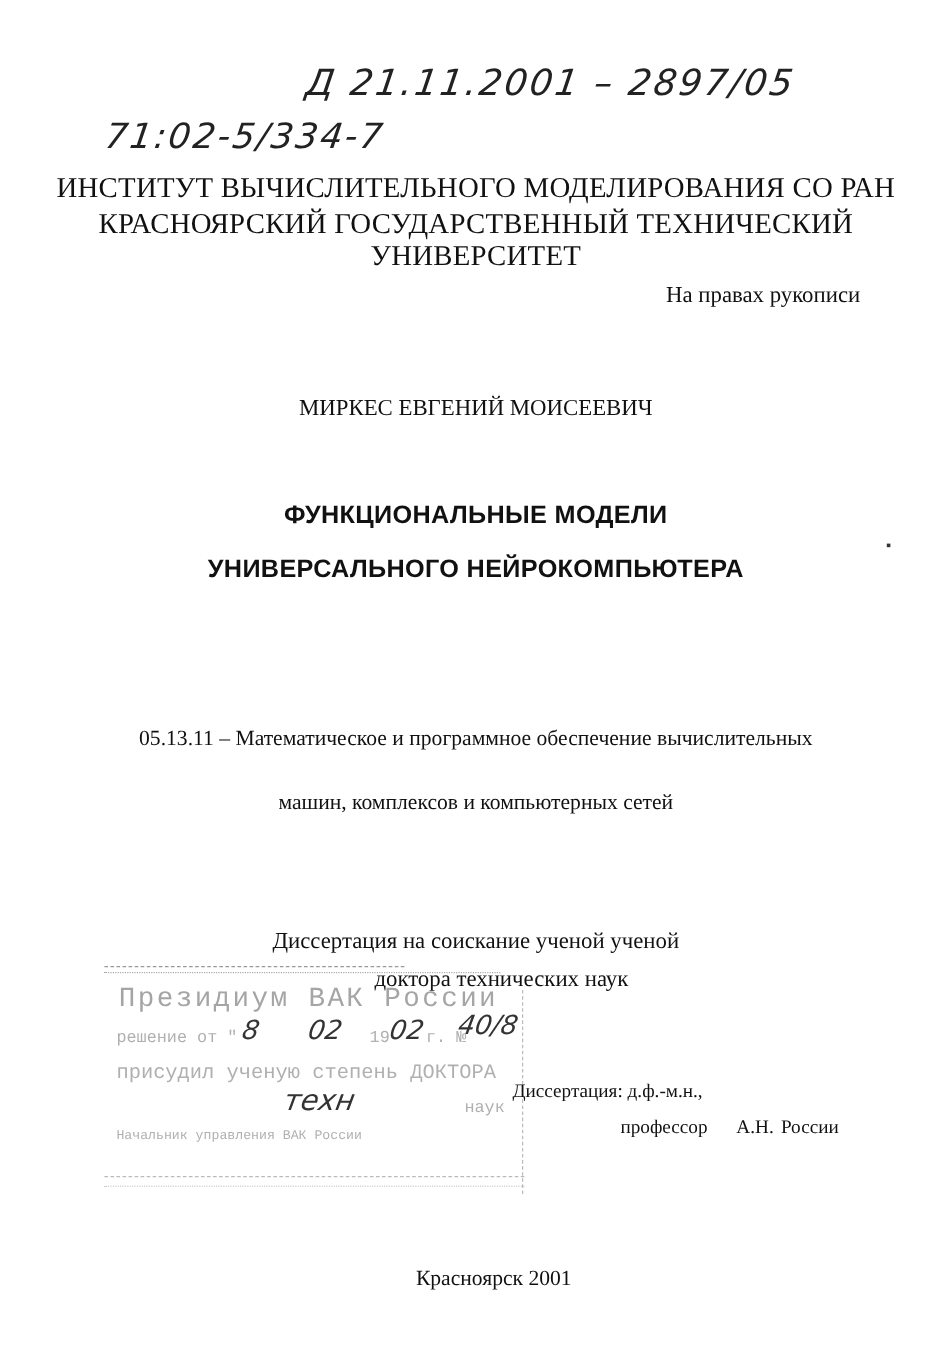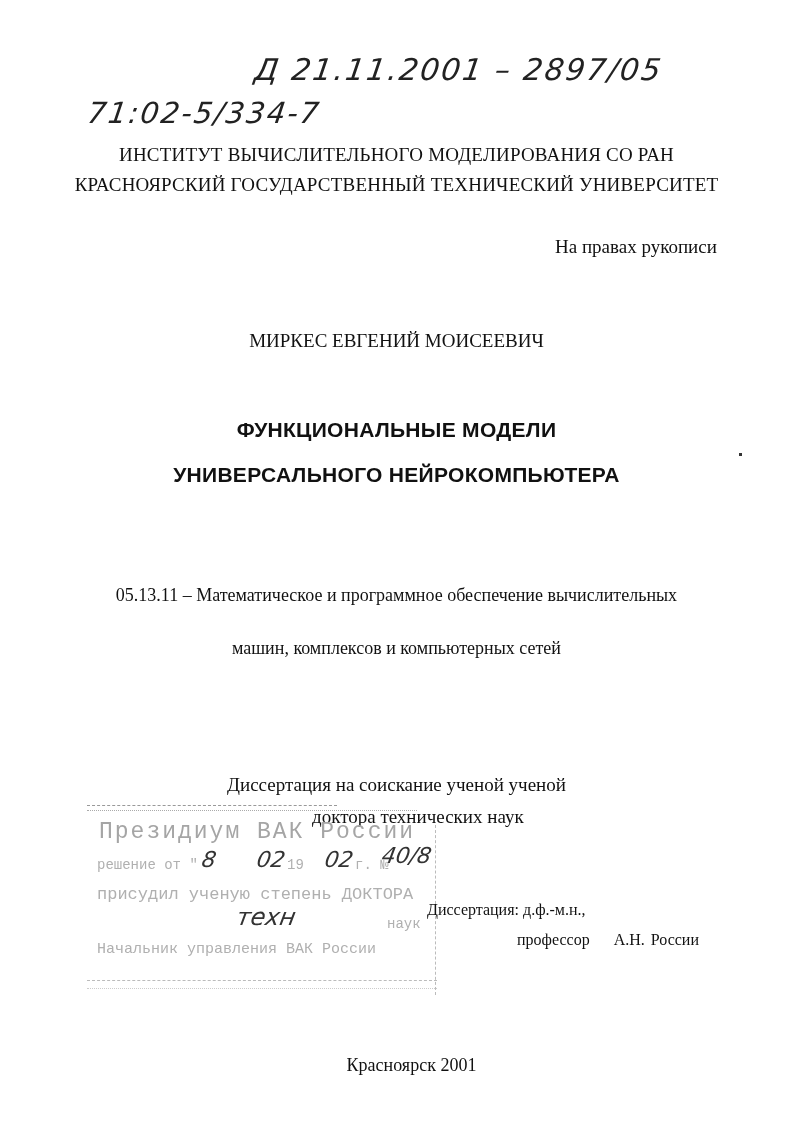--- a/index.html
+++ b/index.html
@@ -2,25 +2,25 @@
 <html><head>
   <meta charset="utf-8">
   <style>
     html, body { margin: 0; padding: 0; background: #ffffff; }
     body { width: 793px; height: 1122px; position: relative; overflow: hidden; color: #111; font-family: "Liberation Serif", serif; }
     .abs { position: absolute; }
     .hand { font-family: "DejaVu Sans", sans-serif; font-style: italic; color: #222; letter-spacing: 2px; transform: skewX(-8deg); }
     .hand1 { left: 255px; top: 52px; font-size: 30px; }
     .hand2 { left: 88px; top: 96px; font-size: 29px; }
     .center { left: 0; width: 793px; text-align: center; }
-    .inst { font-size: 19px; letter-spacing: 0.2px; }
+    .inst { font-size: 24px; letter-spacing: 0.2px; }
     .right-note { left: 555px; top: 236px; font-size: 19px; text-align: center; }
     .author { top: 330px; font-size: 19px; }
     .title { font-family: "Liberation Sans", sans-serif; font-weight: bold; font-size: 21px; letter-spacing: 0.3px; }
-    .spec { font-size: 18px; }
+    .spec { font-size: 18px; margin-top: 20px; }
     .diss { font-size: 19px; }
     .stamp { left: 87px; top: 805px; width: 352px; height: 190px; color: #9a9a9a; }
     .stamp .top-line { position: absolute; left: 0; top: 0; width: 250px; border-top: 1px dashed #999; }
     .stamp .top-line2 { position: absolute; left: 0; top: 5px; width: 330px; border-top: 1px dotted #aaa; }
     .stamp .right-line { position: absolute; left: 348px; top: 20px; height: 170px; border-left: 1px dashed #bbb; }
     .stamp .bottom-line { position: absolute; left: 0; top: 175px; width: 350px; border-top: 1px dashed #bbb; }
     .stamp .bottom-line2 { position: absolute; left: 0; top: 183px; width: 350px; border-top: 1px dotted #ccc; }
     .stamp .s-title { position: absolute; left: 12px; top: 14px; font-family: "Liberation Mono", monospace; font-size: 23px; letter-spacing: 2px; color: #a5a5a5; }
     .stamp .s-line { position: absolute; left: 10px; font-family: "Liberation Mono", monospace; font-size: 14px; color: #b0b0b0; }
     .stamp .s-hand { position: absolute; font-family: "DejaVu Sans", sans-serif; font-style: italic; color: #333; font-size: 22px; transform: skewX(-10deg); }
@@ -54,28 +54,28 @@
 <div class="abs stamp">
   <div class="top-line"></div>
   <div class="top-line2"></div>
   <div class="right-line"></div>
   <div class="s-title">Президиум ВАК России</div>
   <div class="s-line" style="top:52px;">
     <span>решение от "</span>
   </div>
   <div class="s-hand" style="left:115px; top:42px;">8</div>
   <div class="s-hand" style="left:170px; top:42px;">02</div>
-  <div class="s-line" style="left:200px; top:52px;font-family:Liberation Mono, monospace;">19</div>
+  <div class="s-line" style="left:221px; top:52px;font-family:Liberation Mono, monospace;">19</div>
   <div class="s-hand" style="left:238px; top:42px;">02</div>
   <div class="s-line" style="left:268px; top:52px;">г. №</div>
   <div class="s-hand" style="left:295px; top:38px;">40/8</div>
   <div class="s-line" style="top:80px; font-size:17px;">присудил ученую степень ДОКТОРА</div>
   <div class="s-hand" style="left:150px; top:98px; font-size:24px;">техн</div>
   <div class="s-line" style="left:300px; top:111px;">наук</div>
-  <div class="s-line" style="top:136px; font-size:15px;">Начальник управления ВАК России</div>
+  <div class="s-line" style="top:136px; font-size:11px;">Начальник управления ВАК России</div>
   <div class="bottom-line"></div>
   <div class="bottom-line2"></div>
 </div>
 
 <div class="abs consult">Диссертация: д.ф.-м.н.,</div>
 <div class="abs prof" style="white-space:pre;">профессор    А.Н. России</div>
 
 <div class="abs center city">Красноярск 2001</div>
 
 <div class="abs speck"></div>

